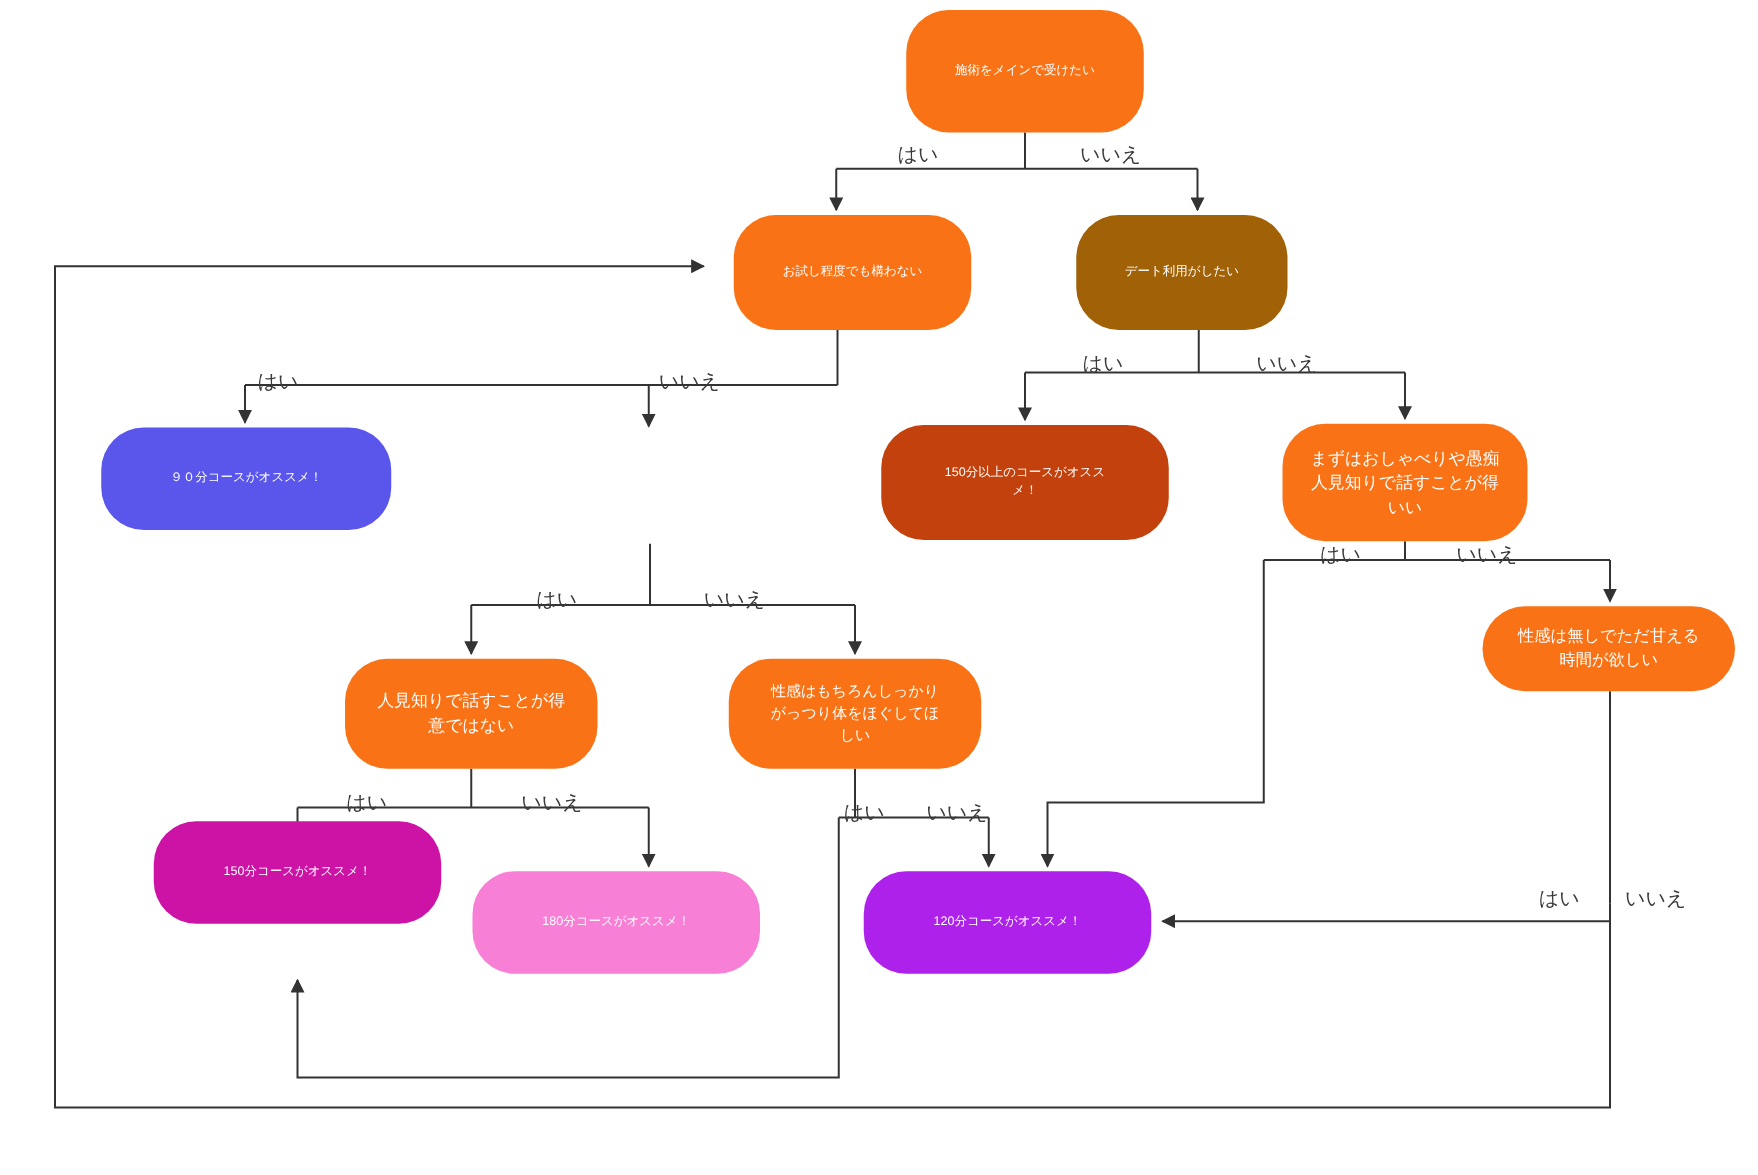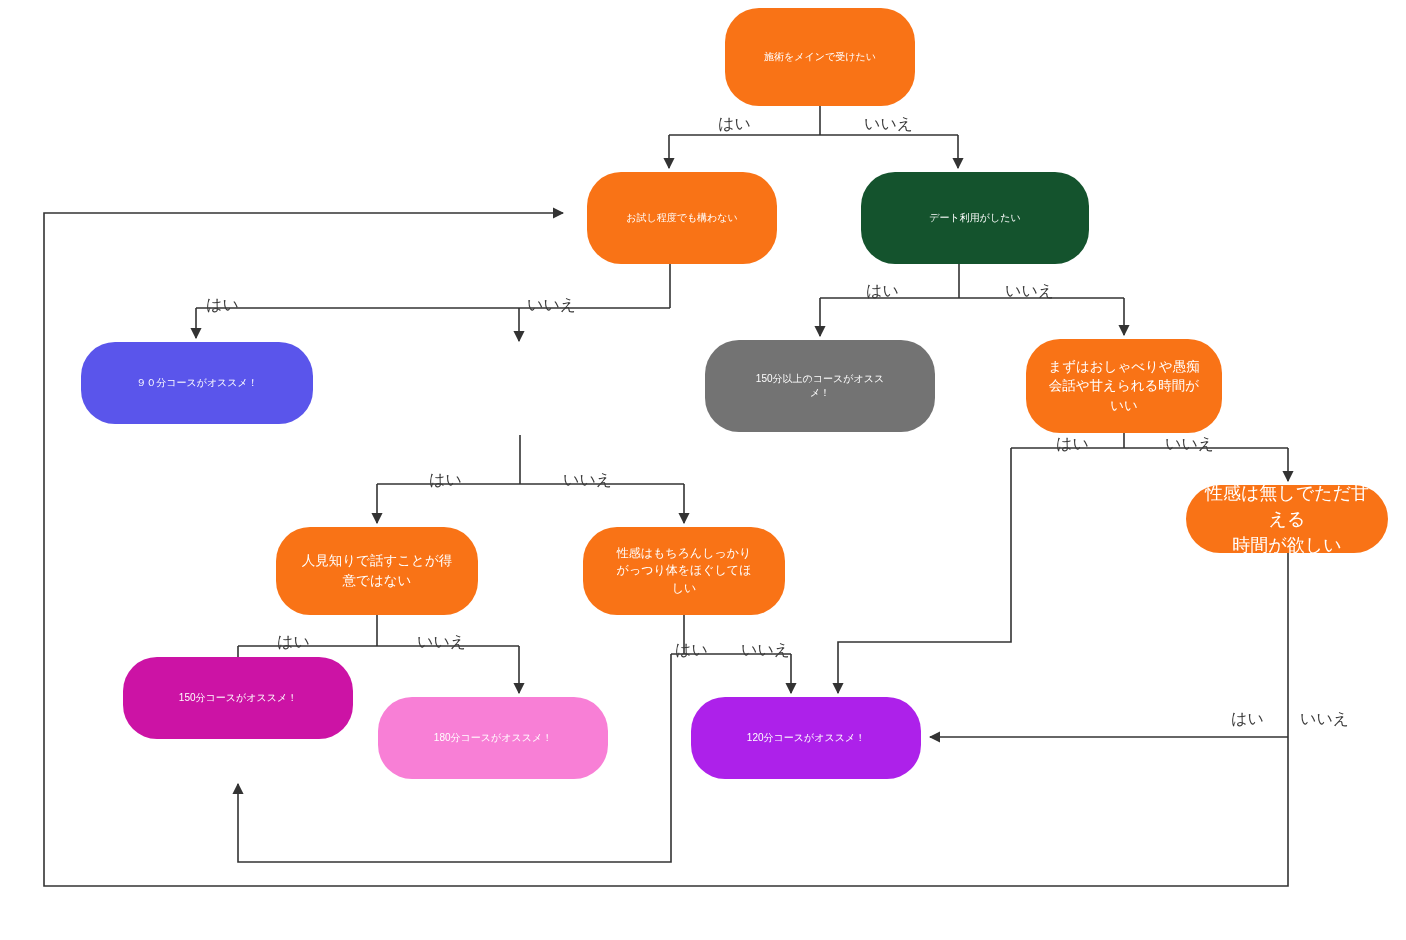--- a/index.html
+++ b/index.html
@@ -99,33 +99,33 @@
       <path d="M 1288 737 L 930 737" marker-end="url(#arrow)"></path>
       <path d="M 1288 723 L 1288 886 L 44 886 L 44 213 L 563 213" marker-end="url(#arrow)"></path>
 
     </g>
   </svg>
 
   <div class="node" style="left:725px;top:8px;width:190px;height:98px;background:#f97316;">施術をメインで受けたい</div>
 
   <div class="node" style="left:575px;top:172px;width:190px;height:92px;background:#f97316;margin-left:12px;">お試し程度でも構わない</div>
 
-  <div class="node" style="left:861px;top:172px;width:228px;height:92px;background:#14532d;">デート利用がしたい</div>
+  <div class="node" style="left:861px;top:172px;width:169px;height:92px;background:#a16207;">デート利用がしたい</div>
 
   <div class="node" style="left:81px;top:342px;width:232px;height:82px;background:#5a55eb;">９０分コースがオススメ！</div>
 
 
-  <div class="node" style="left:705px;top:340px;width:230px;height:92px;background:#737373;">150分以上のコースがオスス
+  <div class="node" style="left:705px;top:340px;width:230px;height:92px;background:#c2410c;">150分以上のコースがオスス
 メ！</div>
 
   <div class="node" style="left:1026px;top:339px;width:196px;height:94px;background:#f97316;font-size:13.5px;">まずはおしゃべりや愚痴
-会話や甘えられる時間が
+人見知りで話すことが得
 いい</div>
 
-  <div class="node" style="left:1186px;top:485px;width:202px;height:68px;background:#f97316;font-size:18px;">性感は無しでただ甘える
+  <div class="node" style="left:1186px;top:485px;width:202px;height:68px;background:#f97316;font-size:13px;">性感は無しでただ甘える
 時間が欲しい</div>
 
   <div class="node" style="left:276px;top:527px;width:202px;height:88px;background:#f97316;font-size:13.5px;">人見知りで話すことが得
 意ではない</div>
 
   <div class="node" style="left:583px;top:527px;width:202px;height:88px;background:#f97316;font-size:12px;">性感はもちろんしっかり
 がっつり体をほぐしてほ
 しい</div>
 
   <div class="node" style="left:123px;top:657px;width:230px;height:82px;background:#cc13a5;">150分コースがオススメ！</div>

